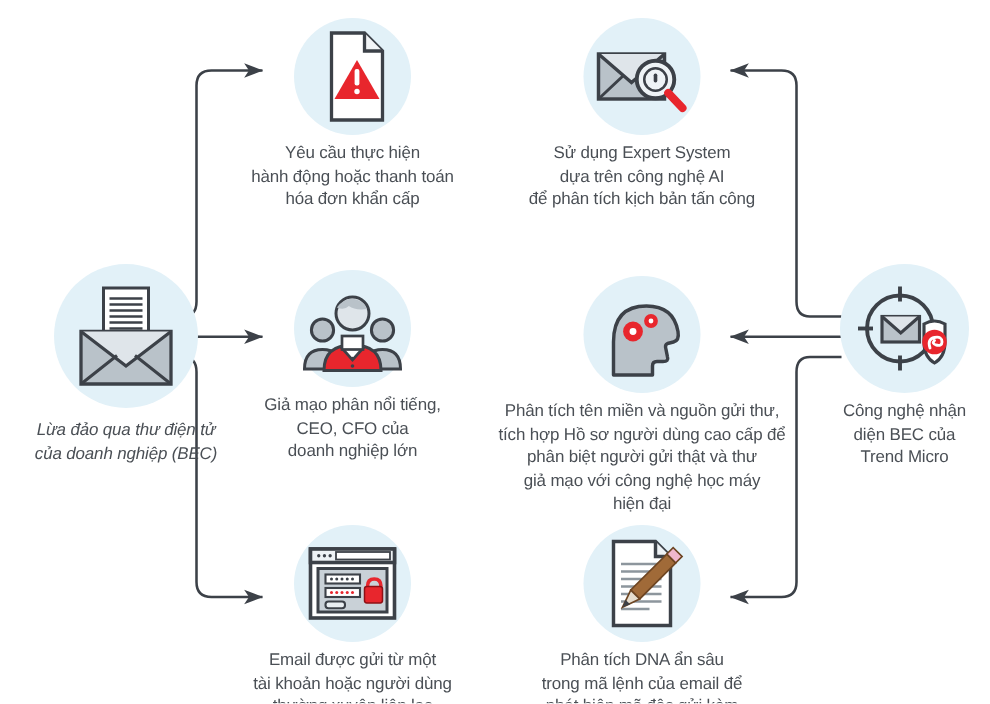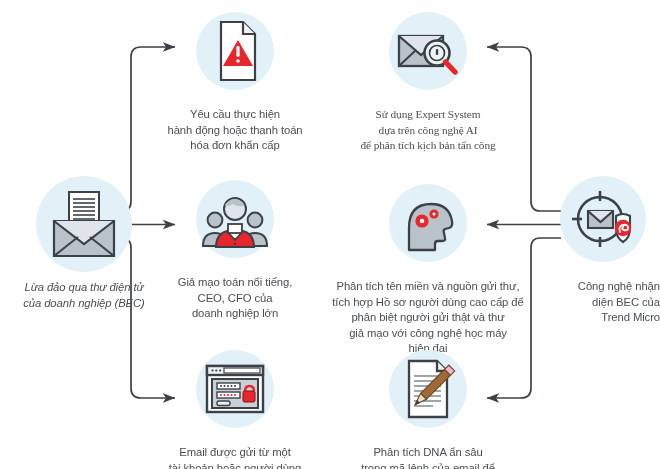--- a/index.html
+++ b/index.html
@@ -40,27 +40,27 @@
     line-height: 15.5px;
     letter-spacing: -0.1px;
     white-space: pre-line;
   }
   
   #node-bec       { left: 0px;   top: 176px; width: 168px; }
   #node-bec .disc { width: 96px; height: 96px; }
   #node-urgent    { left: 150px; top: 12px;  width: 170px; }
   #node-impersonate { left: 150px; top: 180px; width: 170px; }
   #node-knownsender { left: 150px; top: 350px; width: 170px; }
-  #node-expert    { left: 330px; top: 12px;  width: 196px; font-family: Liberation Serif, serif; }
+  #node-expert    { left: 330px; top: 12px;  width: 196px; }
   #node-domain    { left: 326px; top: 184px; width: 204px; }
   #node-dna       { left: 330px; top: 350px; width: 196px; }
-  #node-trend     { left: 546px; top: 176px; width: 114px; text-align: right; }
+  #node-trend     { left: 546px; top: 176px; width: 114px; }
   .small .disc { width: 78px; height: 78px; }
   #node-trend .disc { width: 86px; height: 86px; }
-  .capwrap { margin-top: 17px; }
+  .capwrap { margin-top: 5px; }
   #node-bec .capwrap { margin-top: 8px; font-style: italic; }
 </style>
 </head>
 <body>
 
 <div id="canvas">
 
   <svg class="wires" viewBox="0 0 660 469">
     <defs>
       <marker id="arrR" markerWidth="9" markerHeight="9" refX="7.2" refY="3.1" orient="auto" markerUnits="strokeWidth">
@@ -141,21 +141,21 @@
         <path d="M20 67 q0-17 19-17 q19 0 19 17 Z" fill="#e8262d" stroke="#3c4148" stroke-width="2"></path>
         <path d="M31 51 L39 60 L47 51" fill="#ffffff" stroke="#3c4148" stroke-width="1.8"></path>
         <rect x="32" y="44" width="14" height="9" fill="#ffffff" stroke="#3c4148" stroke-width="1.8"></rect>
         <circle cx="39" cy="29" r="11" fill="#dfe5ea" stroke="#3c4148" stroke-width="2"></circle>
         <path d="M28.6 25 q6-8 14-5 q5 2 6 6 q-8 1-12-2 q-3 3-8 1 Z" fill="#b9c2c9"></path>
         <circle cx="39" cy="59" r="1.2" fill="#3c4148"></circle>
         <circle cx="39" cy="64" r="1.2" fill="#3c4148"></circle>
       </svg>
     </div>
     <div class="capwrap">
-      <div class="cap">Giả mạo toán nổi tiếng,
+      <div class="cap">Giả mạo phân nổi tiếng,
 CEO, CFO của
 doanh nghiệp lớn</div>
     </div>
   </div>
 
   <div class="node small" id="node-knownsender">
     <div class="disc">
       <svg viewBox="0 0 78 78" width="78" height="78">
         <rect x="11" y="16" width="56" height="46" fill="#ffffff" stroke="#3c4148" stroke-width="2.4"></rect>
         <rect x="11" y="16" width="56" height="9" fill="#eef2f5" stroke="#3c4148" stroke-width="2.4"></rect>

